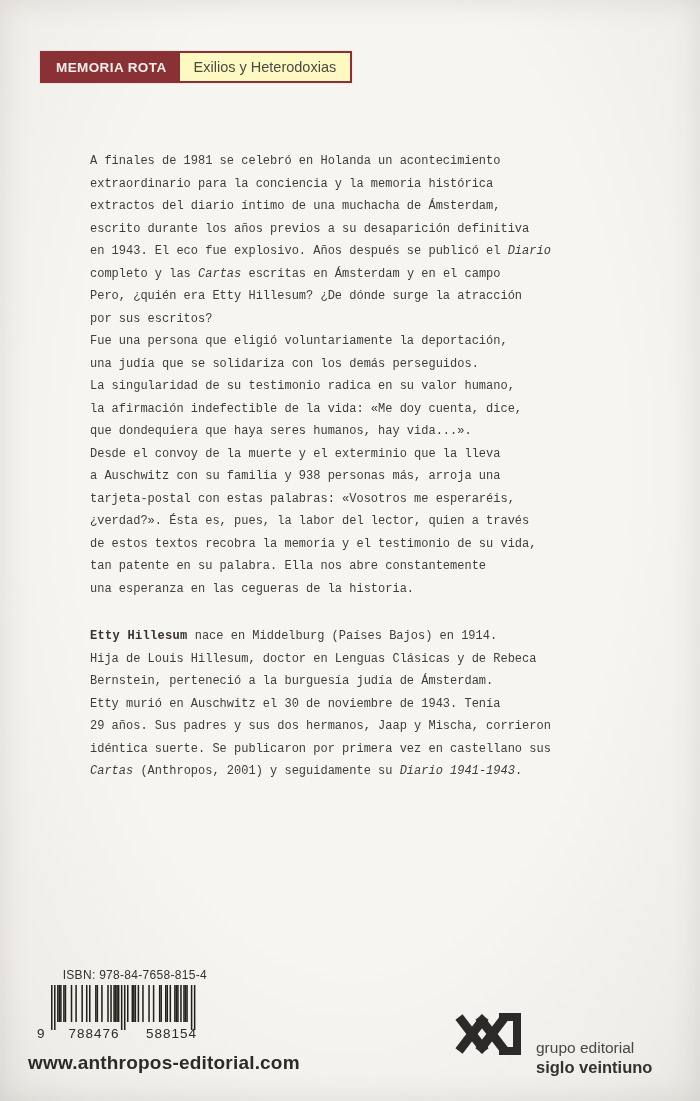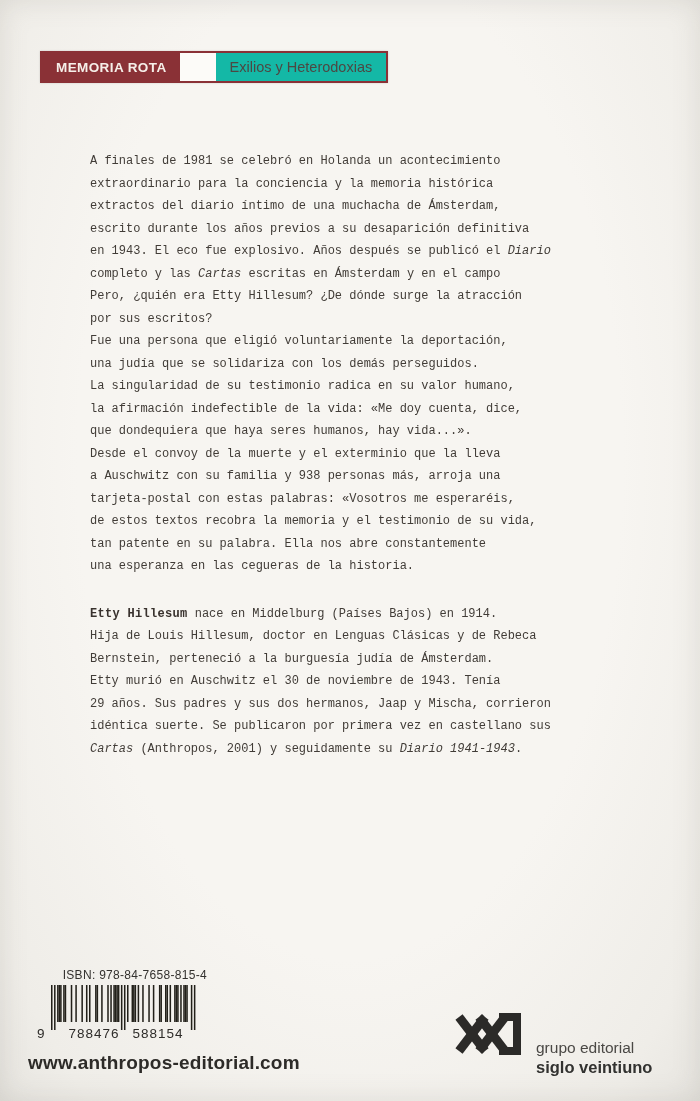--- a/index.html
+++ b/index.html
@@ -12,30 +12,29 @@
     position:absolute;inset:0;
     background:radial-gradient(ellipse at 50% 42%, #f7f5f1 55%, #efede8 88%, #e7e5e0 100%);
     box-shadow:inset 0 0 28px rgba(120,115,105,.18);
   }
 
   
   .badge{
     position:absolute;left:40px;top:51px;display:flex;align-items:stretch;
     border:2px solid var(--maroon);background:#fcfbf8;
     box-shadow:0 0 2px rgba(0,0,0,.15);
-    gap:36px;
   }
   .badge-series{
     background:var(--maroon);color:#f6efe9;
     font-weight:bold;font-size:13.5px;letter-spacing:.4px;
     padding:6px 13px 6px 14px;display:flex;align-items:center;white-space:nowrap;
   }
   .badge-collection{
     color:#4c4843;font-size:14.5px;padding:6px 14px;
-    display:flex;align-items:center;white-space:nowrap;background:#14b8a6;
+    display:flex;align-items:center;white-space:nowrap;background:#fef9c3;
   }
 
   
   .bodytext{
     position:absolute;left:90px;top:150px;width:560px;
     font-family:Liberation Mono, monospace;
     font-size:12px;color:#413c37;
   }
   .ln{line-height:22.5px;height:22.5px;white-space:nowrap;}
   .ln em{font-style:italic;}
@@ -44,21 +43,21 @@
 
   
   .isbn-block{position:absolute;left:37px;top:968px;width:170px;}
   .isbn-label{font-size:12px;color:#33312e;letter-spacing:.3px;margin-left:15px;text-align:right;}
   .barcode-wrap{position:relative;margin-top:3px;height:60px;}
   .barcode-wrap svg{position:absolute;left:14px;top:0;}
   .bc-digits{position:absolute;top:41px;left:0;width:170px;height:16px;
     font-size:13.5px;color:#2e2c29;letter-spacing:1px;}
   .bc-d0{position:absolute;left:0;top:0;}
   .bc-d1{position:absolute;left:24px;top:0;width:66px;text-align:center;background:transparent;}
-  .bc-d2{position:absolute;left:88px;top:0;width:66px;text-align:center;}
+  .bc-d2{position:absolute;left:94px;top:0;width:66px;text-align:right;}
 
   
   .publisher{position:absolute;left:455px;top:990px;display:flex;align-items:center;}
   .pub-text{margin-left:9px;color:#3c3a38;margin-top:48px;}
   .pub-line1{font-size:15.5px;line-height:19px;color:#4a4845;}
   .pub-line2{font-size:16.5px;line-height:20px;font-weight:bold;color:#323230;}
 
   
   .url{
     position:absolute;left:28px;top:1052px;
@@ -86,20 +85,21 @@
         <div class="ln"><span>Pero, ¿quién era Etty Hillesum? ¿De dónde surge la atracción</span></div>
         <div class="ln"><span>por sus escritos?</span></div>
         <div class="ln"><span>Fue una persona que eligió voluntariamente la deportación,</span></div>
         <div class="ln"><span>una judía que se solidariza con los demás perseguidos.</span></div>
         <div class="ln"><span>La singularidad de su testimonio radica en su valor humano,</span></div>
         <div class="ln"><span>la afirmación indefectible de la vida: «Me doy cuenta, dice,</span></div>
         <div class="ln"><span>que dondequiera que haya seres humanos, hay vida...».</span></div>
         <div class="ln"><span>Desde el convoy de la muerte y el exterminio que la lleva</span></div>
         <div class="ln"><span>a Auschwitz con su familia y 938 personas más, arroja una</span></div>
         <div class="ln"><span>tarjeta-postal con estas palabras: «Vosotros me esperaréis,</span></div>
+        <div class="ln"><span>¿verdad?». Ésta es, pues, la labor del lector, quien a través</span></div>
         <div class="ln"><span>de estos textos recobra la memoria y el testimonio de su vida,</span></div>
         <div class="ln"><span>tan patente en su palabra. Ella nos abre constantemente</span></div>
         <div class="ln"><span>una esperanza en las cegueras de la historia.</span></div>
       </div>
     <div class="bio">
         <div class="ln"><strong>Etty Hillesum</strong><span> nace en Middelburg (Países Bajos) en 1914.</span></div>
         <div class="ln"><span>Hija de Louis Hillesum, doctor en Lenguas Clásicas y de Rebeca</span></div>
         <div class="ln"><span>Bernstein, perteneció a la burguesía judía de Ámsterdam.</span></div>
         <div class="ln"><span>Etty murió en Auschwitz el 30 de noviembre de 1943. Tenía</span></div>
         <div class="ln"><span>29 años. Sus padres y sus dos hermanos, Jaap y Mischa, corrieron</span></div>

